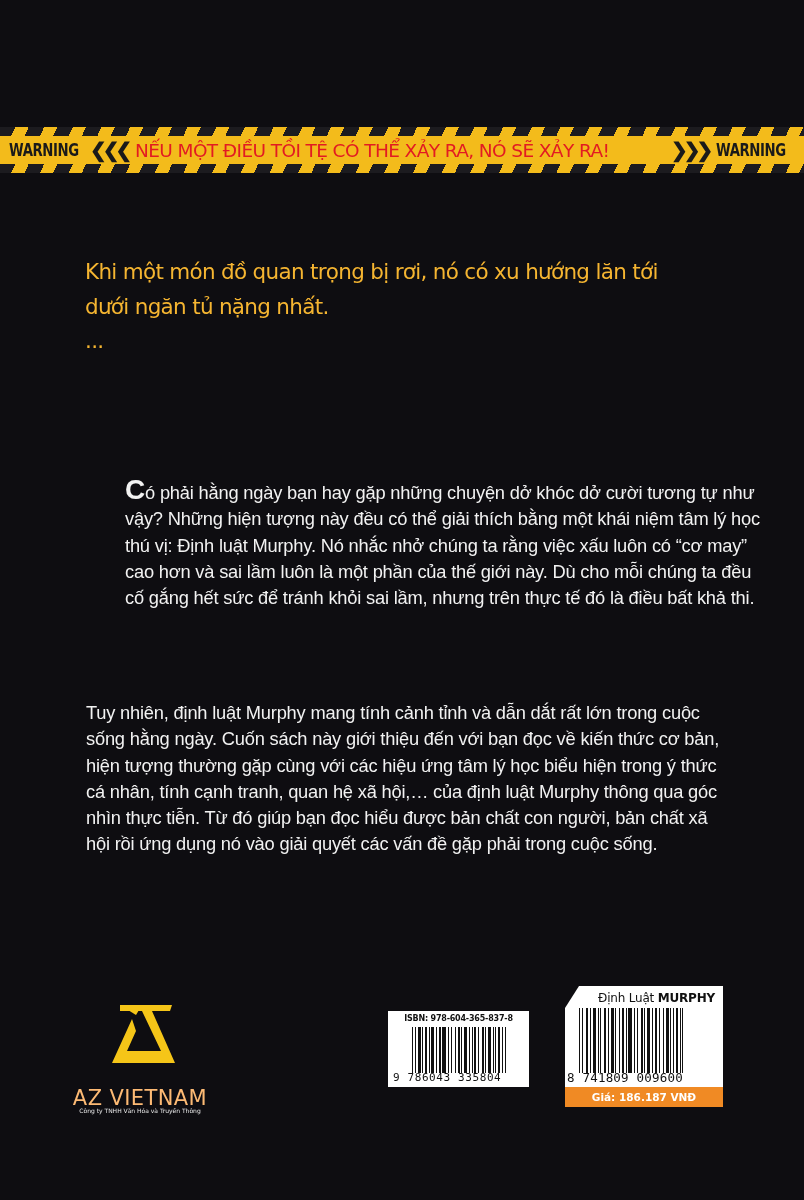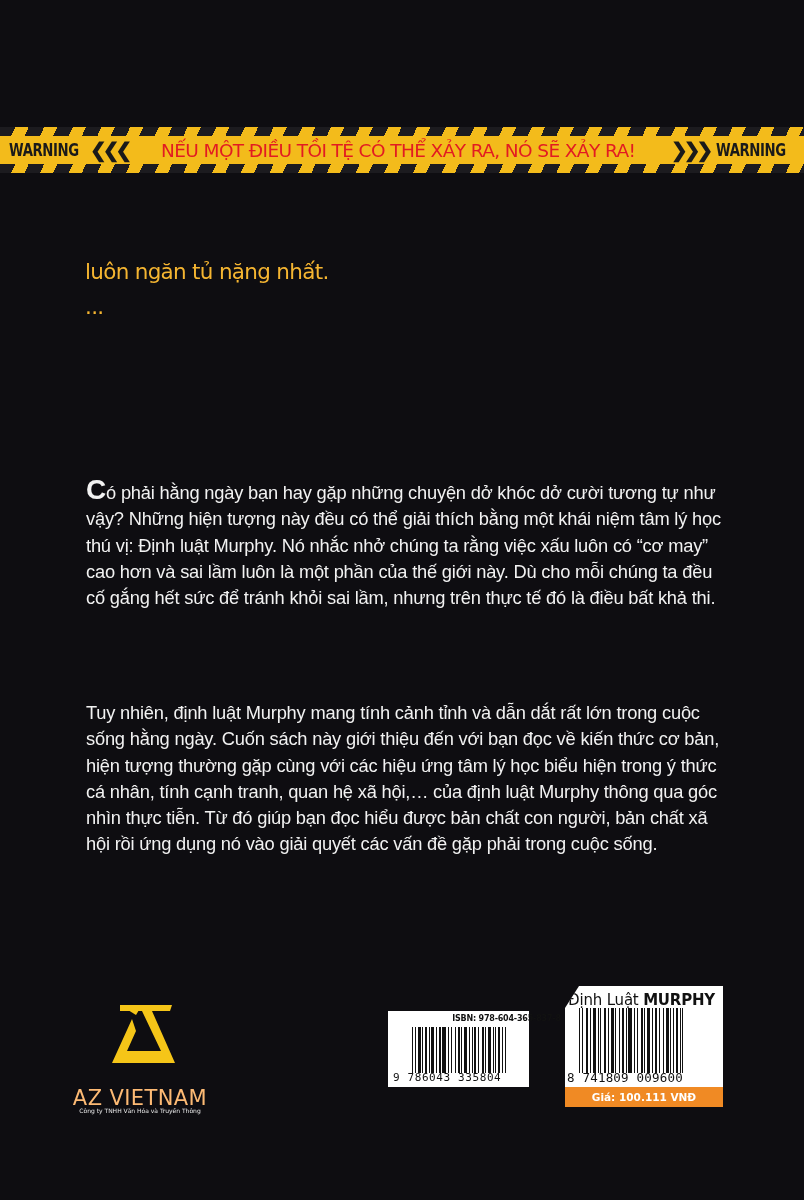--- a/index.html
+++ b/index.html
@@ -27,38 +27,38 @@
     transform: scaleX(0.78); transform-origin: left center;
   }
   .warn-left { position: absolute; left: 9px; }
   .warn-right { position: absolute; left: 716px; }
   .chev { position: absolute; font-weight: bold; color: #1a1a1a; font-size: 20px; letter-spacing: -4px; }
   .chev-left { left: 90px; }
   .chev-right { left: 671px; }
   .tape-headline {
     position: absolute; left: 135px; width: 530px; text-align: left;
     font-family: "DejaVu Sans", sans-serif; color: #e21b22;
-    font-size: 18.5px; letter-spacing: -0.6px; white-space: nowrap; margin-left: 26px;
+    font-size: 18.5px; letter-spacing: -0.6px; white-space: nowrap;
   }
 
   
   .quotes {
     position: absolute; left: 85px; top: 255px; width: 680px;
     font-family: "DejaVu Sans", sans-serif; color: #f5b531;
     font-size: 21.5px; line-height: 34.5px; letter-spacing: -0.7px;
   }
   .quotes p { white-space: nowrap; }
 
   
   .body-text {
     position: absolute; left: 86px; width: 640px;
     font-family: "Liberation Sans", sans-serif; color: #f2f2f2;
     font-size: 18.3px; line-height: 26.3px; letter-spacing: -0.2px;
   }
-  .para1 { top: 480px; }
+  .para1 { top: 480px; margin-left: 39px; }
   .para2 { top: 700px; }
   .dropcap { font-weight: bold; font-size: 28px; line-height: 20px; }
 
   
   .publisher { position: absolute; left: 44px; top: 1005px; width: 200px; text-align: center; }
   .logo-svg { display: block; margin: 0 auto 0 68px; }
   .pub-name {
     position: absolute; top: 81px; left: 0; width: 192px; text-align: center;
     font-family: "DejaVu Sans", sans-serif; color: #fdba74; font-size: 21px; letter-spacing: 0.4px;
   }
@@ -67,39 +67,39 @@
     font-family: "DejaVu Sans", sans-serif; color: #e8e8e8; font-size: 6px;
   }
 
   
   .isbn-box {
     position: absolute; left: 388px; top: 1011px; width: 141px; height: 76px;
     background: #fff;
   }
   .isbn-label {
     position: absolute; top: 3px; left: 0; width: 100%; text-align: center;
-    font-family: "DejaVu Sans", sans-serif; font-size: 8px; color: #111; font-weight: bold; letter-spacing: -0.2px; margin-left: 48px;
+    font-family: "DejaVu Sans", sans-serif; font-size: 8px; color: #111; font-weight: bold; letter-spacing: -0.2px;
   }
   .bars { position: absolute; display: flex; align-items: stretch; }
   .bars span { display: block; background: #111; height: 100%; }
   .isbn-bars { left: 24px; top: 16px; height: 46px; width: 112px; }
   .isbn-digits {
     position: absolute; left: 5px; top: 60px; width: 134px;
     font-family: "DejaVu Sans Mono", monospace; font-size: 11px; color: #111; letter-spacing: 0.6px; white-space: pre;
   }
 
   
   .price-box {
     position: absolute; left: 565px; top: 986px; width: 158px; height: 121px;
     background: #fff;
     clip-path: polygon(14px 0, 100% 0, 100% 100%, 0 100%, 0 22px);
   }
   .book-title {
     position: absolute; top: 5px; right: 8px;
-    font-family: "DejaVu Sans", sans-serif; font-size: 15px; color: #111; letter-spacing: -0.2px;
+    font-family: "DejaVu Sans", sans-serif; font-size: 12px; color: #111; letter-spacing: -0.2px;
   }
   .book-title b { font-weight: bold; }
   .price-bars { left: 14px; top: 22px; height: 65px; width: 138px; }
   .price-digits {
     position: absolute; left: 2px; top: 84px; width: 156px;
     font-family: "DejaVu Sans Mono", monospace; font-size: 12.5px; color: #111; letter-spacing: 0.2px; white-space: pre;
   }
   .price-band {
     position: absolute; left: 0; bottom: 0; width: 100%; height: 20px;
     background: #f08a24; color: #fff; text-align: center;
@@ -115,21 +115,22 @@
     <span class="warn-word warn-left">WARNING</span>
     <span class="chev chev-left">❮❮❮</span>
     <span class="tape-headline">NẾU MỘT ĐIỀU TỒI TỆ CÓ THỂ XẢY RA, NÓ SẼ XẢY RA!</span>
     <span class="chev chev-right">❯❯❯</span>
     <span class="warn-word warn-right">WARNING</span>
   </div>
   <div class="tape-stripes bottom"></div>
 </div>
 
 <div class="quotes">
-  <p>luôn ngăn tủ nặng nhất.</p>
+  <p>Khi một món đồ quan trọng bị rơi, nó có xu hướng lăn tới</p>
+  <p>dưới ngăn tủ nặng nhất.</p>
   <p>...</p>
 </div>
 
 <p class="body-text para1"><span class="dropcap">C</span><span>ó phải hằng ngày bạn hay gặp những chuyện dở khóc dở cười tương tự như vậy? Những hiện tượng này đều có thể giải thích bằng một khái niệm tâm lý học thú vị: Định luật Murphy. Nó nhắc nhở chúng ta rằng việc xấu luôn có “cơ may” cao hơn và sai lầm luôn là một phần của thế giới này. Dù cho mỗi chúng ta đều cố gắng hết sức để tránh khỏi sai lầm, nhưng trên thực tế đó là điều bất khả thi.</span></p>
 
 <p class="body-text para2">Tuy nhiên, định luật Murphy mang tính cảnh tỉnh và dẫn dắt rất lớn trong cuộc sống hằng ngày. Cuốn sách này giới thiệu đến với bạn đọc về kiến thức cơ bản, hiện tượng thường gặp cùng với các hiệu ứng tâm lý học biểu hiện trong ý thức cá nhân, tính cạnh tranh, quan hệ xã hội,… của định luật Murphy thông qua góc nhìn thực tiễn. Từ đó giúp bạn đọc hiểu được bản chất con người, bản chất xã hội rồi ứng dụng nó vào giải quyết các vấn đề gặp phải trong cuộc sống.</p>
 
 <div class="publisher">
   <svg class="logo-svg" width="66" height="62" viewBox="0 0 66 62">
     <polygon points="8,0 60,0 58,6 40,6 63,58 0,58 20,14 24,26 15,46 49,46 30,6 8,6" fill="#f5c518"></polygon>
@@ -202,14 +203,14 @@
     <span style="width:1px;margin-right:3px"></span>
       <span style="width:1px;margin-right:2px"></span>
     <span style="width:3px;margin-right:1px"></span>
       <span style="width:1px;margin-right:2px"></span>
     <span style="width:1px;margin-right:2px"></span>
       <span style="width:2px;margin-right:2px"></span>
     <span style="width:1px;margin-right:1px"></span>
       <span style="width:1px;margin-right:0"></span>
   </div>
   <div class="price-digits">8 741809 009600</div>
-  <div class="price-band">Giá: 100.111 VNĐ</div>
+  <div class="price-band">Giá: 186.187 VNĐ</div>
 </div>
 
 </body></html>

